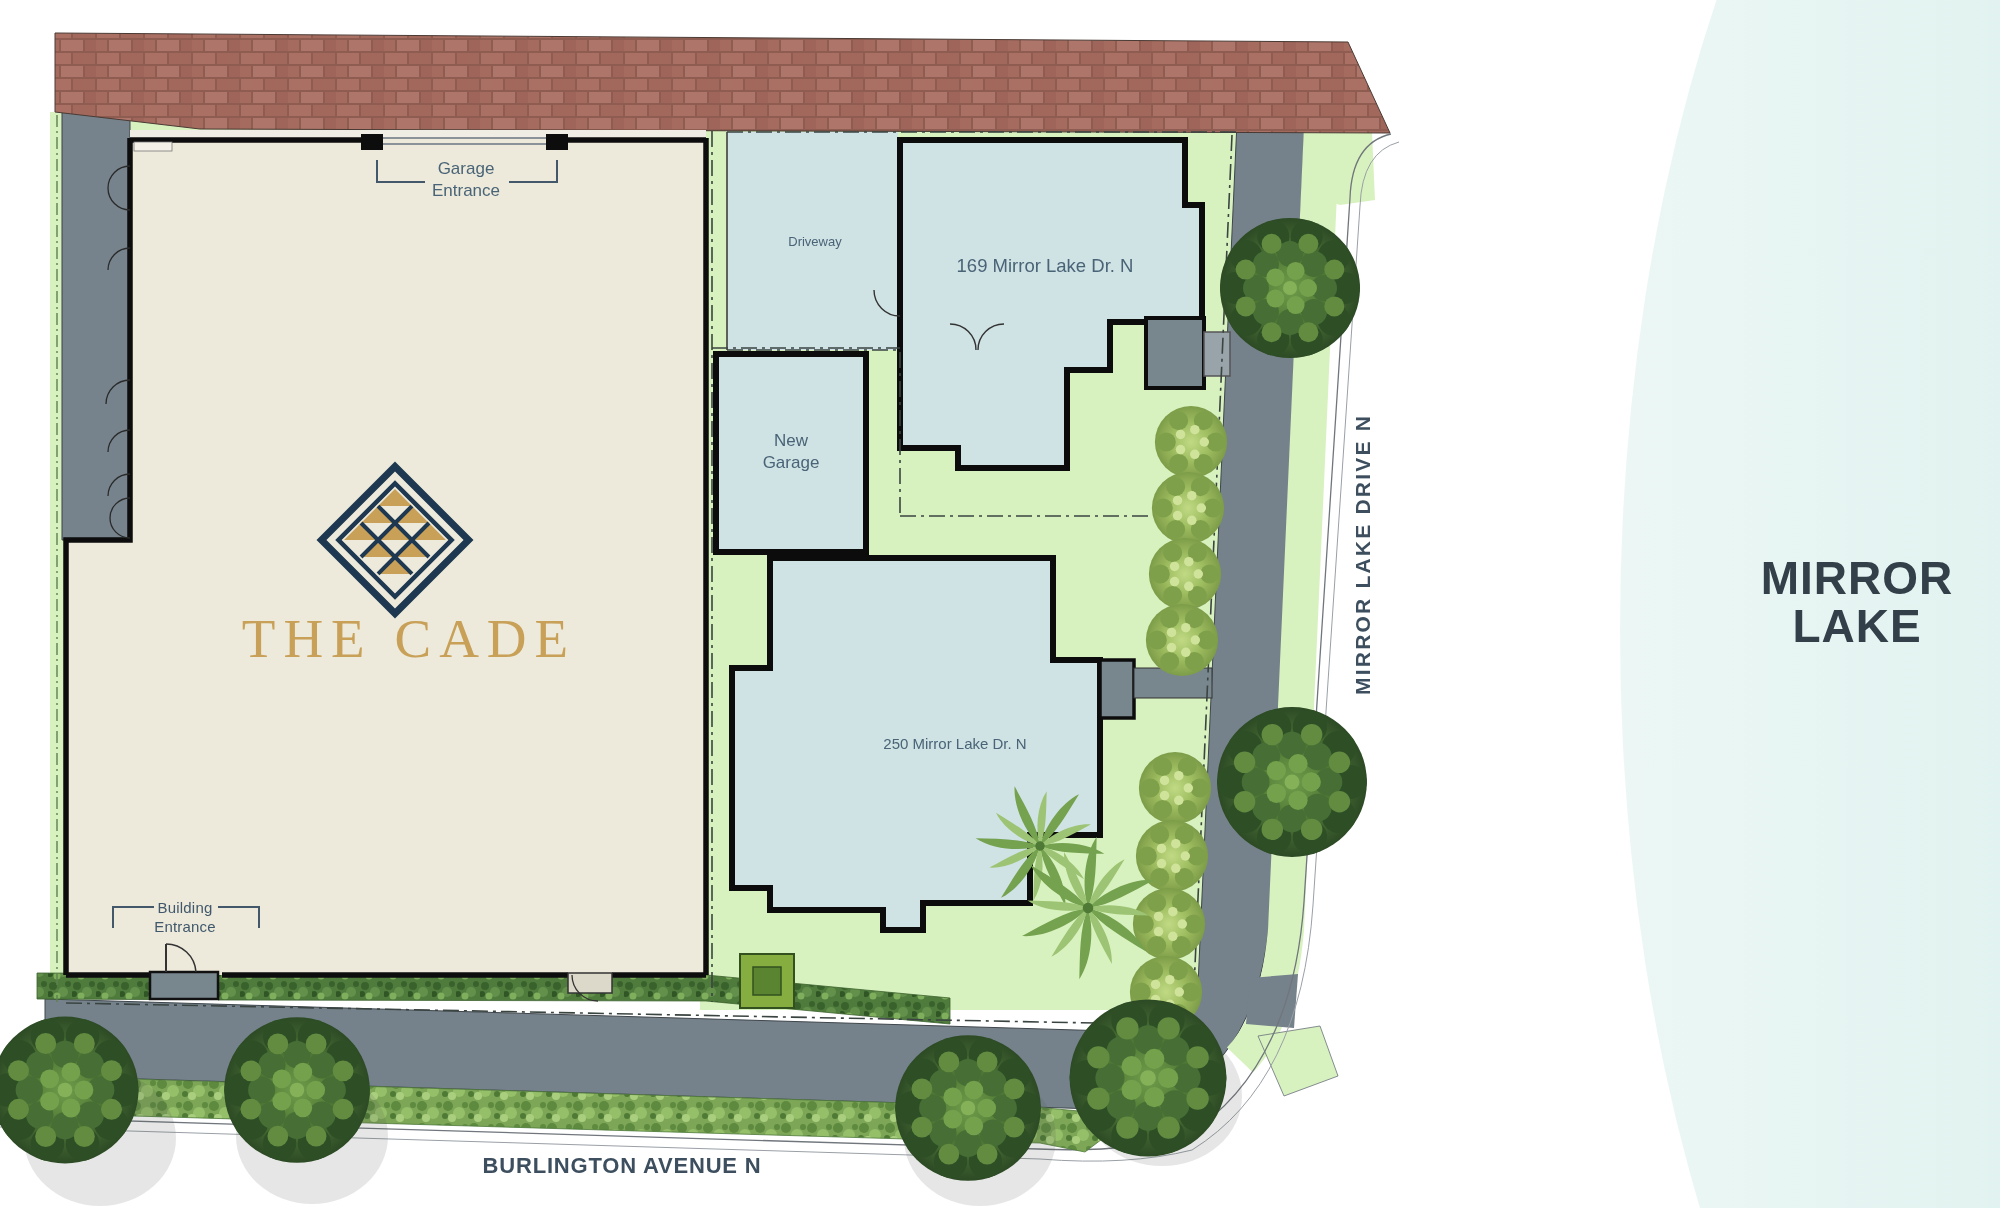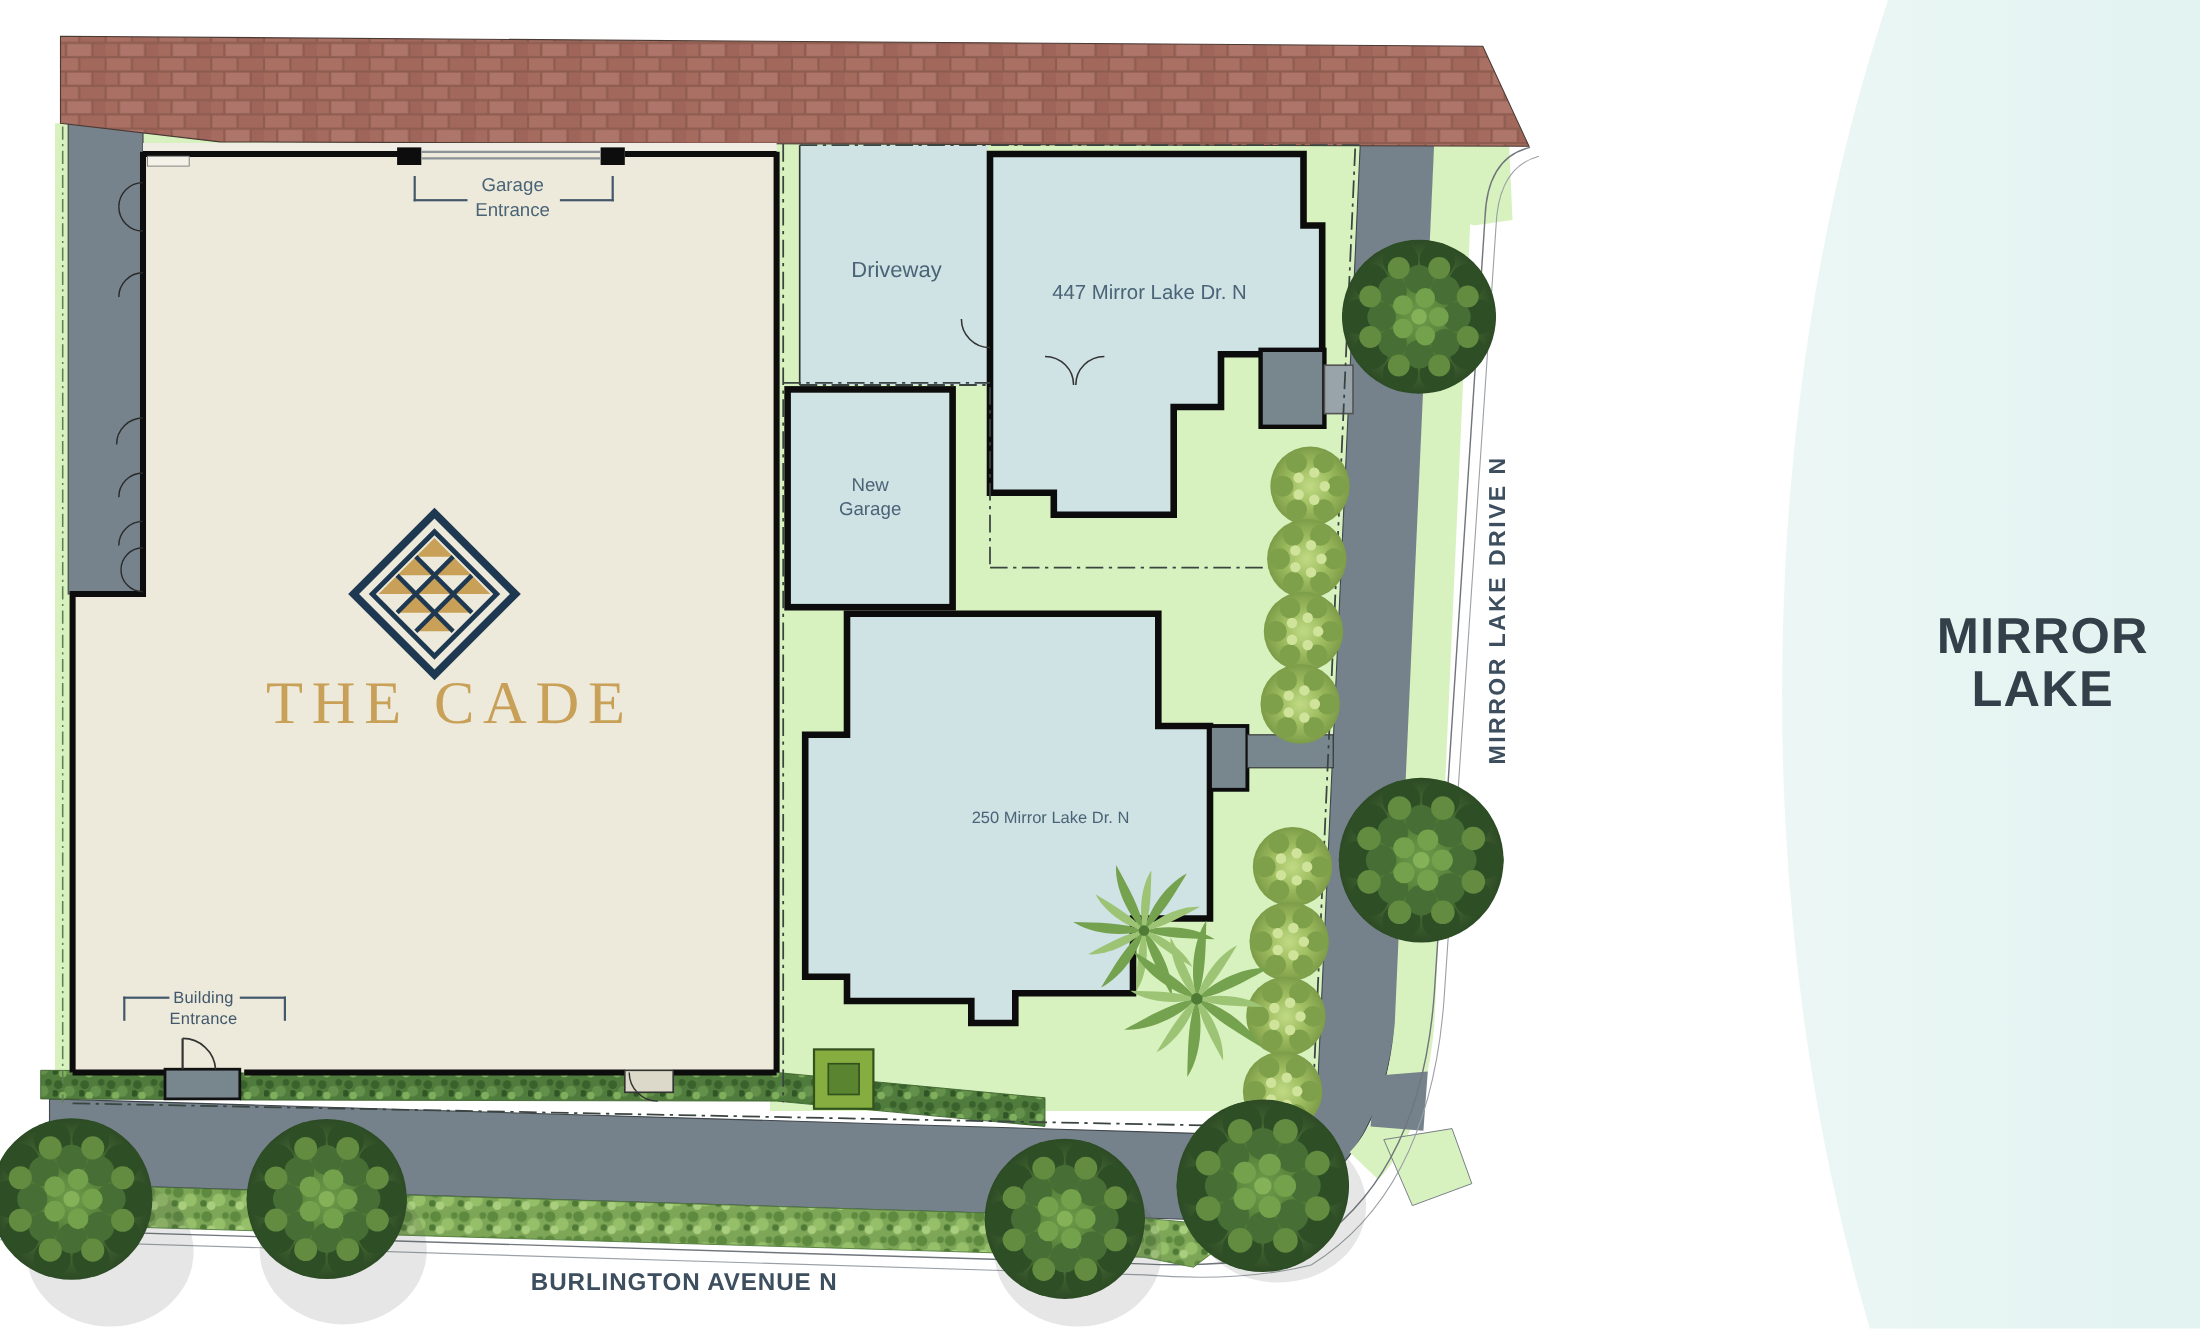--- a/index.html
+++ b/index.html
@@ -5,21 +5,21 @@
 <style>
   html,body{margin:0;padding:0;background:#ffffff;}
   .stage{position:relative;width:2000px;height:1208px;overflow:hidden;background:#ffffff;
          font-family:"Liberation Sans",sans-serif;padding-left:20px;}
   .stage svg{position:absolute;left:0;top:0;}
   .lbl{position:absolute;text-align:center;color:#4a6477;line-height:1.28;}
   .lbl .ln{display:block;}
   .small-lbl{font-size:15px;letter-spacing:.2px;color:#41586c;}
   .garage-lbl{left:384px;top:158px;width:164px;font-size:17px;}
   .bentr-lbl{left:103px;top:898px;width:164px;text-align:center;}
-  .driveway-lbl{left:735px;top:234px;width:160px;font-size:20px;}
+  .driveway-lbl{left:735px;top:234px;width:160px;font-size:13px;}
   .ngarage-lbl{left:711px;top:430px;width:160px;font-size:17px;}
   .h268-lbl{left:898px;top:254px;width:294px;font-size:18.5px;}
   .h250-lbl{left:808px;top:734px;width:294px;font-size:15px;}
   .street-lbl{font-weight:700;color:#3d4f5f;}
   .burlington-lbl{left:422px;top:1152px;width:400px;font-size:22px;letter-spacing:.8px;}
   .mldrive-lbl{left:1203px;top:541px;width:320px;font-size:21px;letter-spacing:2.2px;
                transform:rotate(-90deg);transform-origin:center center;}
   .lake-lbl{left:1705px;top:554px;width:304px;font-size:46px;font-weight:700;
             color:#333f49;line-height:1.05;letter-spacing:1px;}
   .cade-lbl{left:159px;top:604px;width:500px;font-size:55px;color:#c8a057;
@@ -337,21 +337,21 @@
 <div class="bracket bbl"></div>
 <div class="bracket bbr"></div>
 
 <div class="lbl driveway-lbl">Driveway</div>
 
 <div class="lbl ngarage-lbl">
   <span class="ln">New</span>
   <span class="ln">Garage</span>
 </div>
 
-<div class="lbl h268-lbl">447 Mirror Lake Dr. N</div>
+<div class="lbl h268-lbl">169 Mirror Lake Dr. N</div>
 <div class="lbl h250-lbl">250 Mirror Lake Dr. N</div>
 
 <div class="lbl street-lbl burlington-lbl">BURLINGTON AVENUE N</div>
 <div class="lbl street-lbl mldrive-lbl">MIRROR LAKE DRIVE N</div>
 
 <div class="lbl lake-lbl">
   <span class="ln">MIRROR</span>
   <span class="ln">LAKE</span>
 </div>
 

